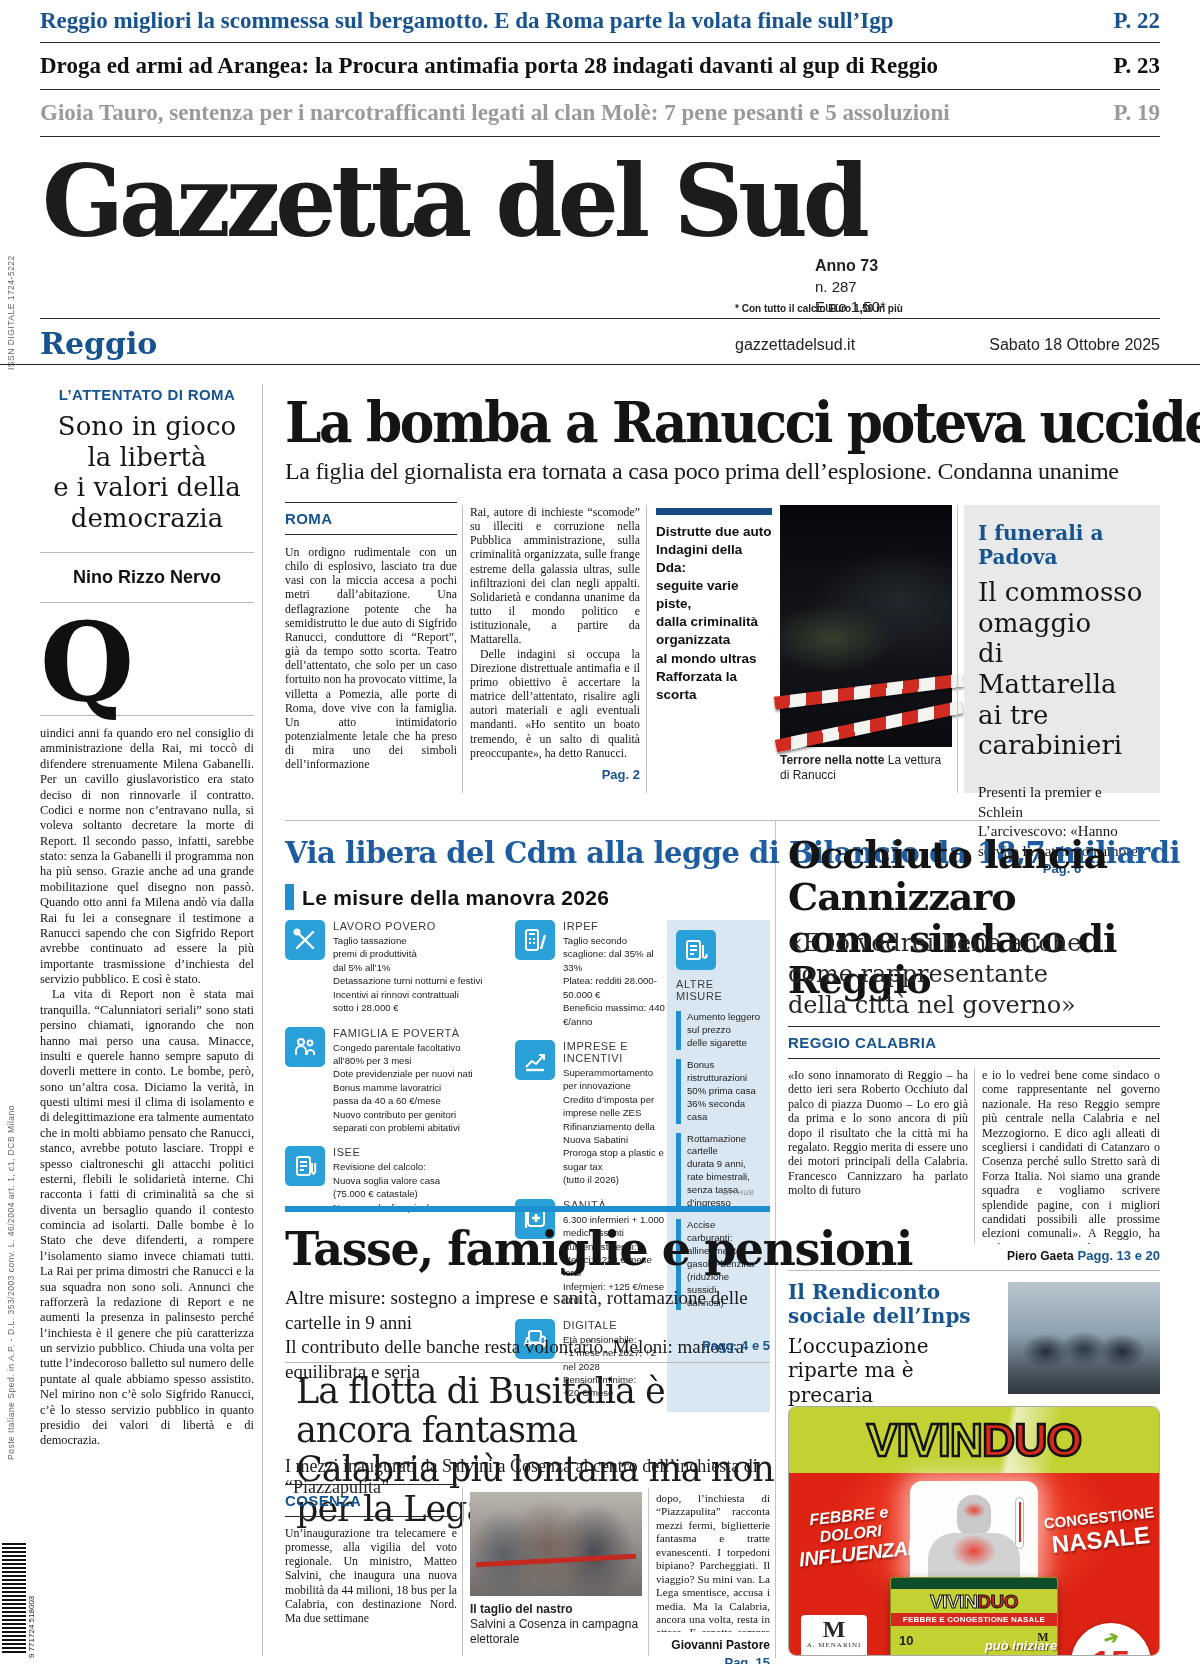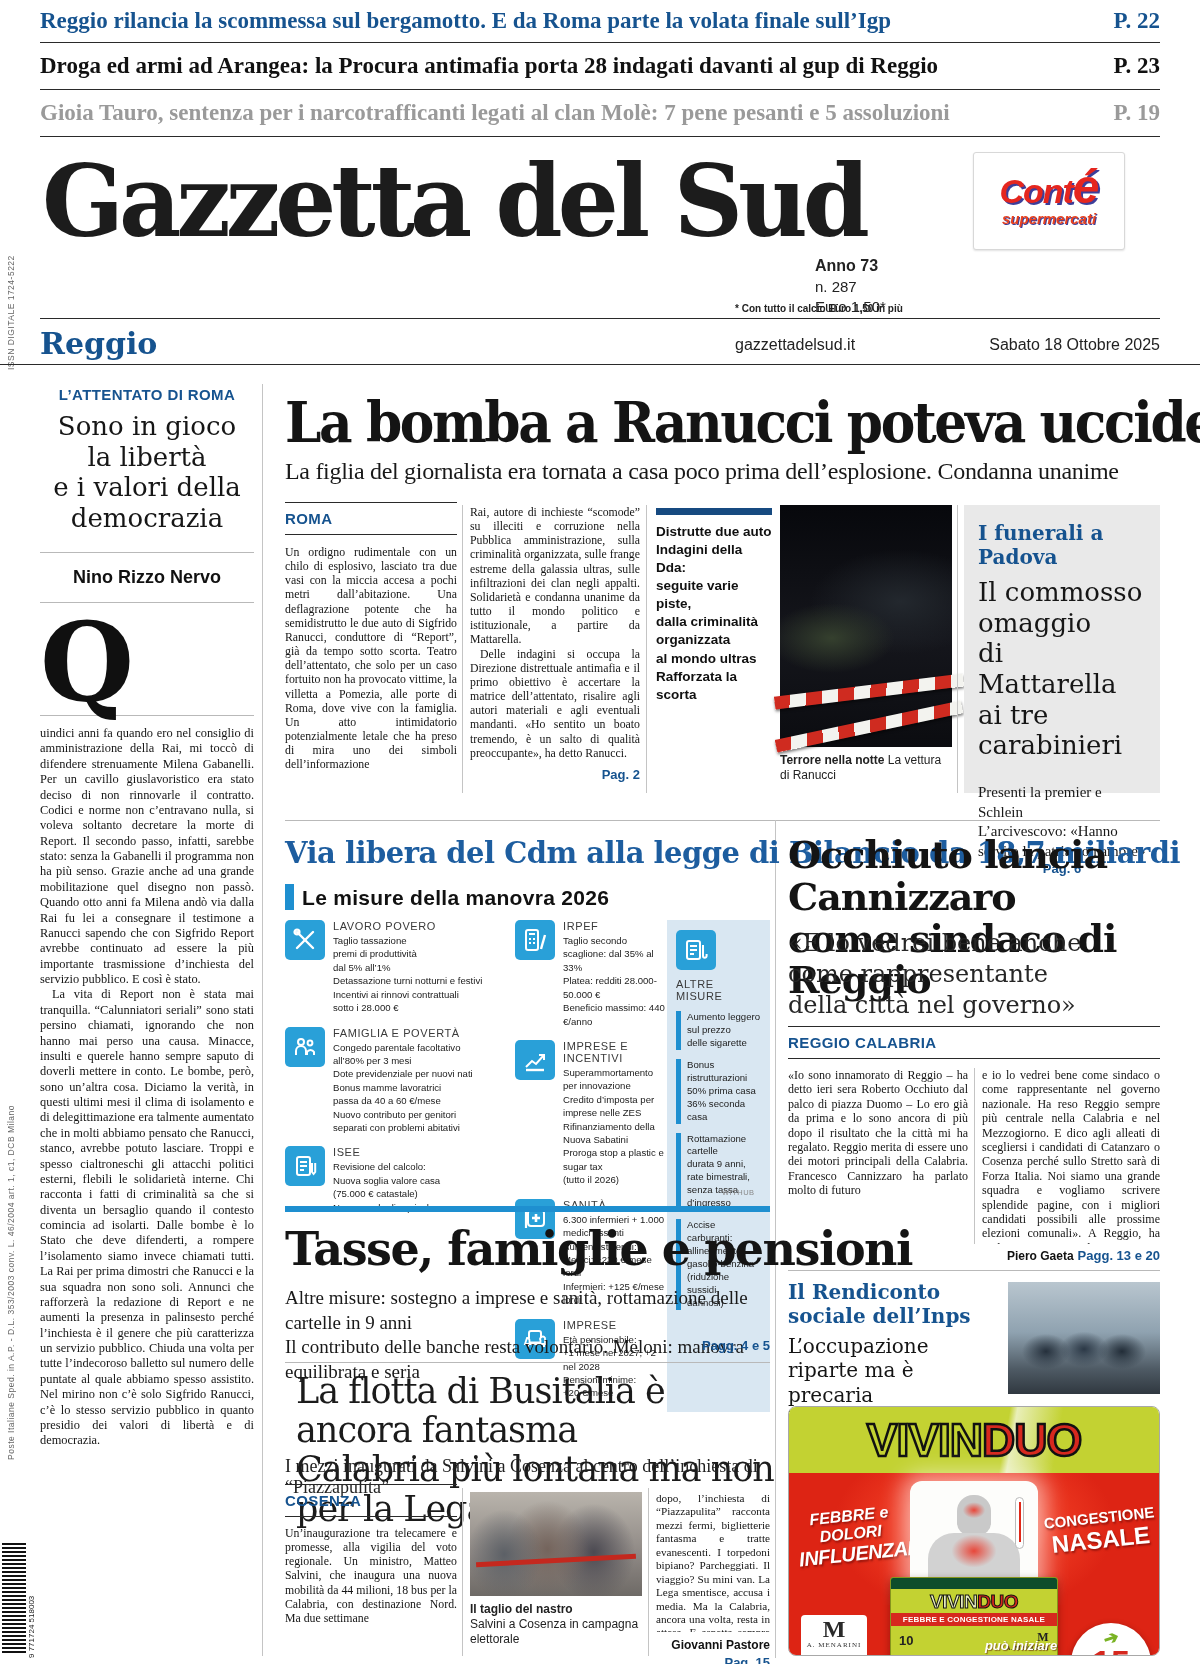--- a/index.html
+++ b/index.html
@@ -146,45 +146,41 @@
   .badge15 .n { font:900 34px "Liberation Sans", sans-serif; color:#d6281e; line-height:.8; display:block; }
 </style>
 </head>
 <body>
 
 <div id="page">
 
   <div class="abs" style="left:40px; top:6px; width:1120px;">
     <div class="teaser t-blue" style="padding:2px 0 8px;">
       <span class="pref">P. 22</span>
-      <span>Reggio rilancia la scommessa sul bergamotto. E da Roma parte la volata finale sull’Igp</span>
+      <span>Reggio migliori la scommessa sul bergamotto. E da Roma parte la volata finale sull’Igp</span>
     </div>
     <div class="hairline"></div>
     <div class="teaser t-black" style="padding:10px 0 10px;">
       <span class="pref">P. 23</span>
       <span>Droga ed armi ad Arangea: la Procura antimafia porta 28 indagati davanti al gup di Reggio</span>
     </div>
     <div class="hairline"></div>
     <div class="teaser t-gray" style="padding:10px 0 10px;">
       <span class="pref">P. 19</span>
       <span>Gioia Tauro, sentenza per i narcotrafficanti legati al clan Molè: 7 pene pesanti e 5 assoluzioni</span>
     </div>
     <div class="hairline"></div>
   </div>
 
   <div class="abs vert-text" style="left:6px; top:150px; height:220px;">ISSN DIGITALE 1724-5222</div>
   <div class="abs vert-text" style="left:6px; top:900px; height:560px;">Poste Italiane Sped. in A.P. - D.L. 353/2003 conv. L. 46/2004 art. 1, c1, DCB Milano</div>
   <div class="abs barcode" style="left:2px; top:1543px; width:24px; height:110px;"></div>
   <div class="abs barcode-num" style="left:27px; top:1548px; height:110px;">9 771724 518003</div>
 
   <div class="abs mast-title" style="left:42px; top:142px;">Gazzetta del Sud</div>
-  <div class="abs conte-box" style="left:973px; top:152px; width:152px; height:98px;">
-    <div><span class="conte-main">Cont</span><span class="conte-main conte-accent">é</span></div>
-    <div class="conte-sub">supermercati</div>
-  </div>
   <div class="abs anno" style="left:815px; top:255px;">
     <b>Anno 73</b><br>
     <span>n. 287</span><br>
     <span>Euro 1,50*</span>
   </div>
   <div class="abs price-note" style="left:735px; top:303px;">* Con tutto il calcio Euro 1,50 in più</div>
   <div class="abs hairline" style="left:40px; top:318px; width:1120px;"></div>
   <div class="abs edition" style="left:40px; top:326px;">Reggio</div>
   <div class="abs mast-small" style="left:735px; top:336px;">gazzettadelsud.it</div>
   <div class="abs mast-small" style="left:978px; top:336px; width:182px; text-align:right;">Sabato 18 Ottobre 2025</div>
@@ -387,21 +383,21 @@
           <div class="info-icon">
             <svg width="26" height="26" viewBox="0 0 26 26">
                 <g stroke="#fff" stroke-width="2" fill="none">
                   <path d="M7 12 v-5 a2 2 0 0 1 2-2 h8 a2 2 0 0 1 2 2 v5"></path>
                   <path d="M5 12 a2.5 2.5 0 0 1 2.5 2.5 v2 h11 v-2 A2.5 2.5 0 0 1 23 12 v6 h-20 z" stroke-width="1.8"></path>
                   <path d="M6 18 v3 M22 18 v3"></path>
                 </g>
               </svg>
           </div>
           <div>
-            <div class="info-cat">IMPRESE</div>
+            <div class="info-cat">DIGITALE</div>
             <div class="info-lines prewrap">Età pensionabile:
 +1 mese nel 2027, +2 nel 2028
 Pensioni minime:
 +20 €/mese</div>
           </div>
         </div>
       </div>
 
       <div class="info-side" style="width:103px; min-height:286px;">
         <div class="info-icon">

